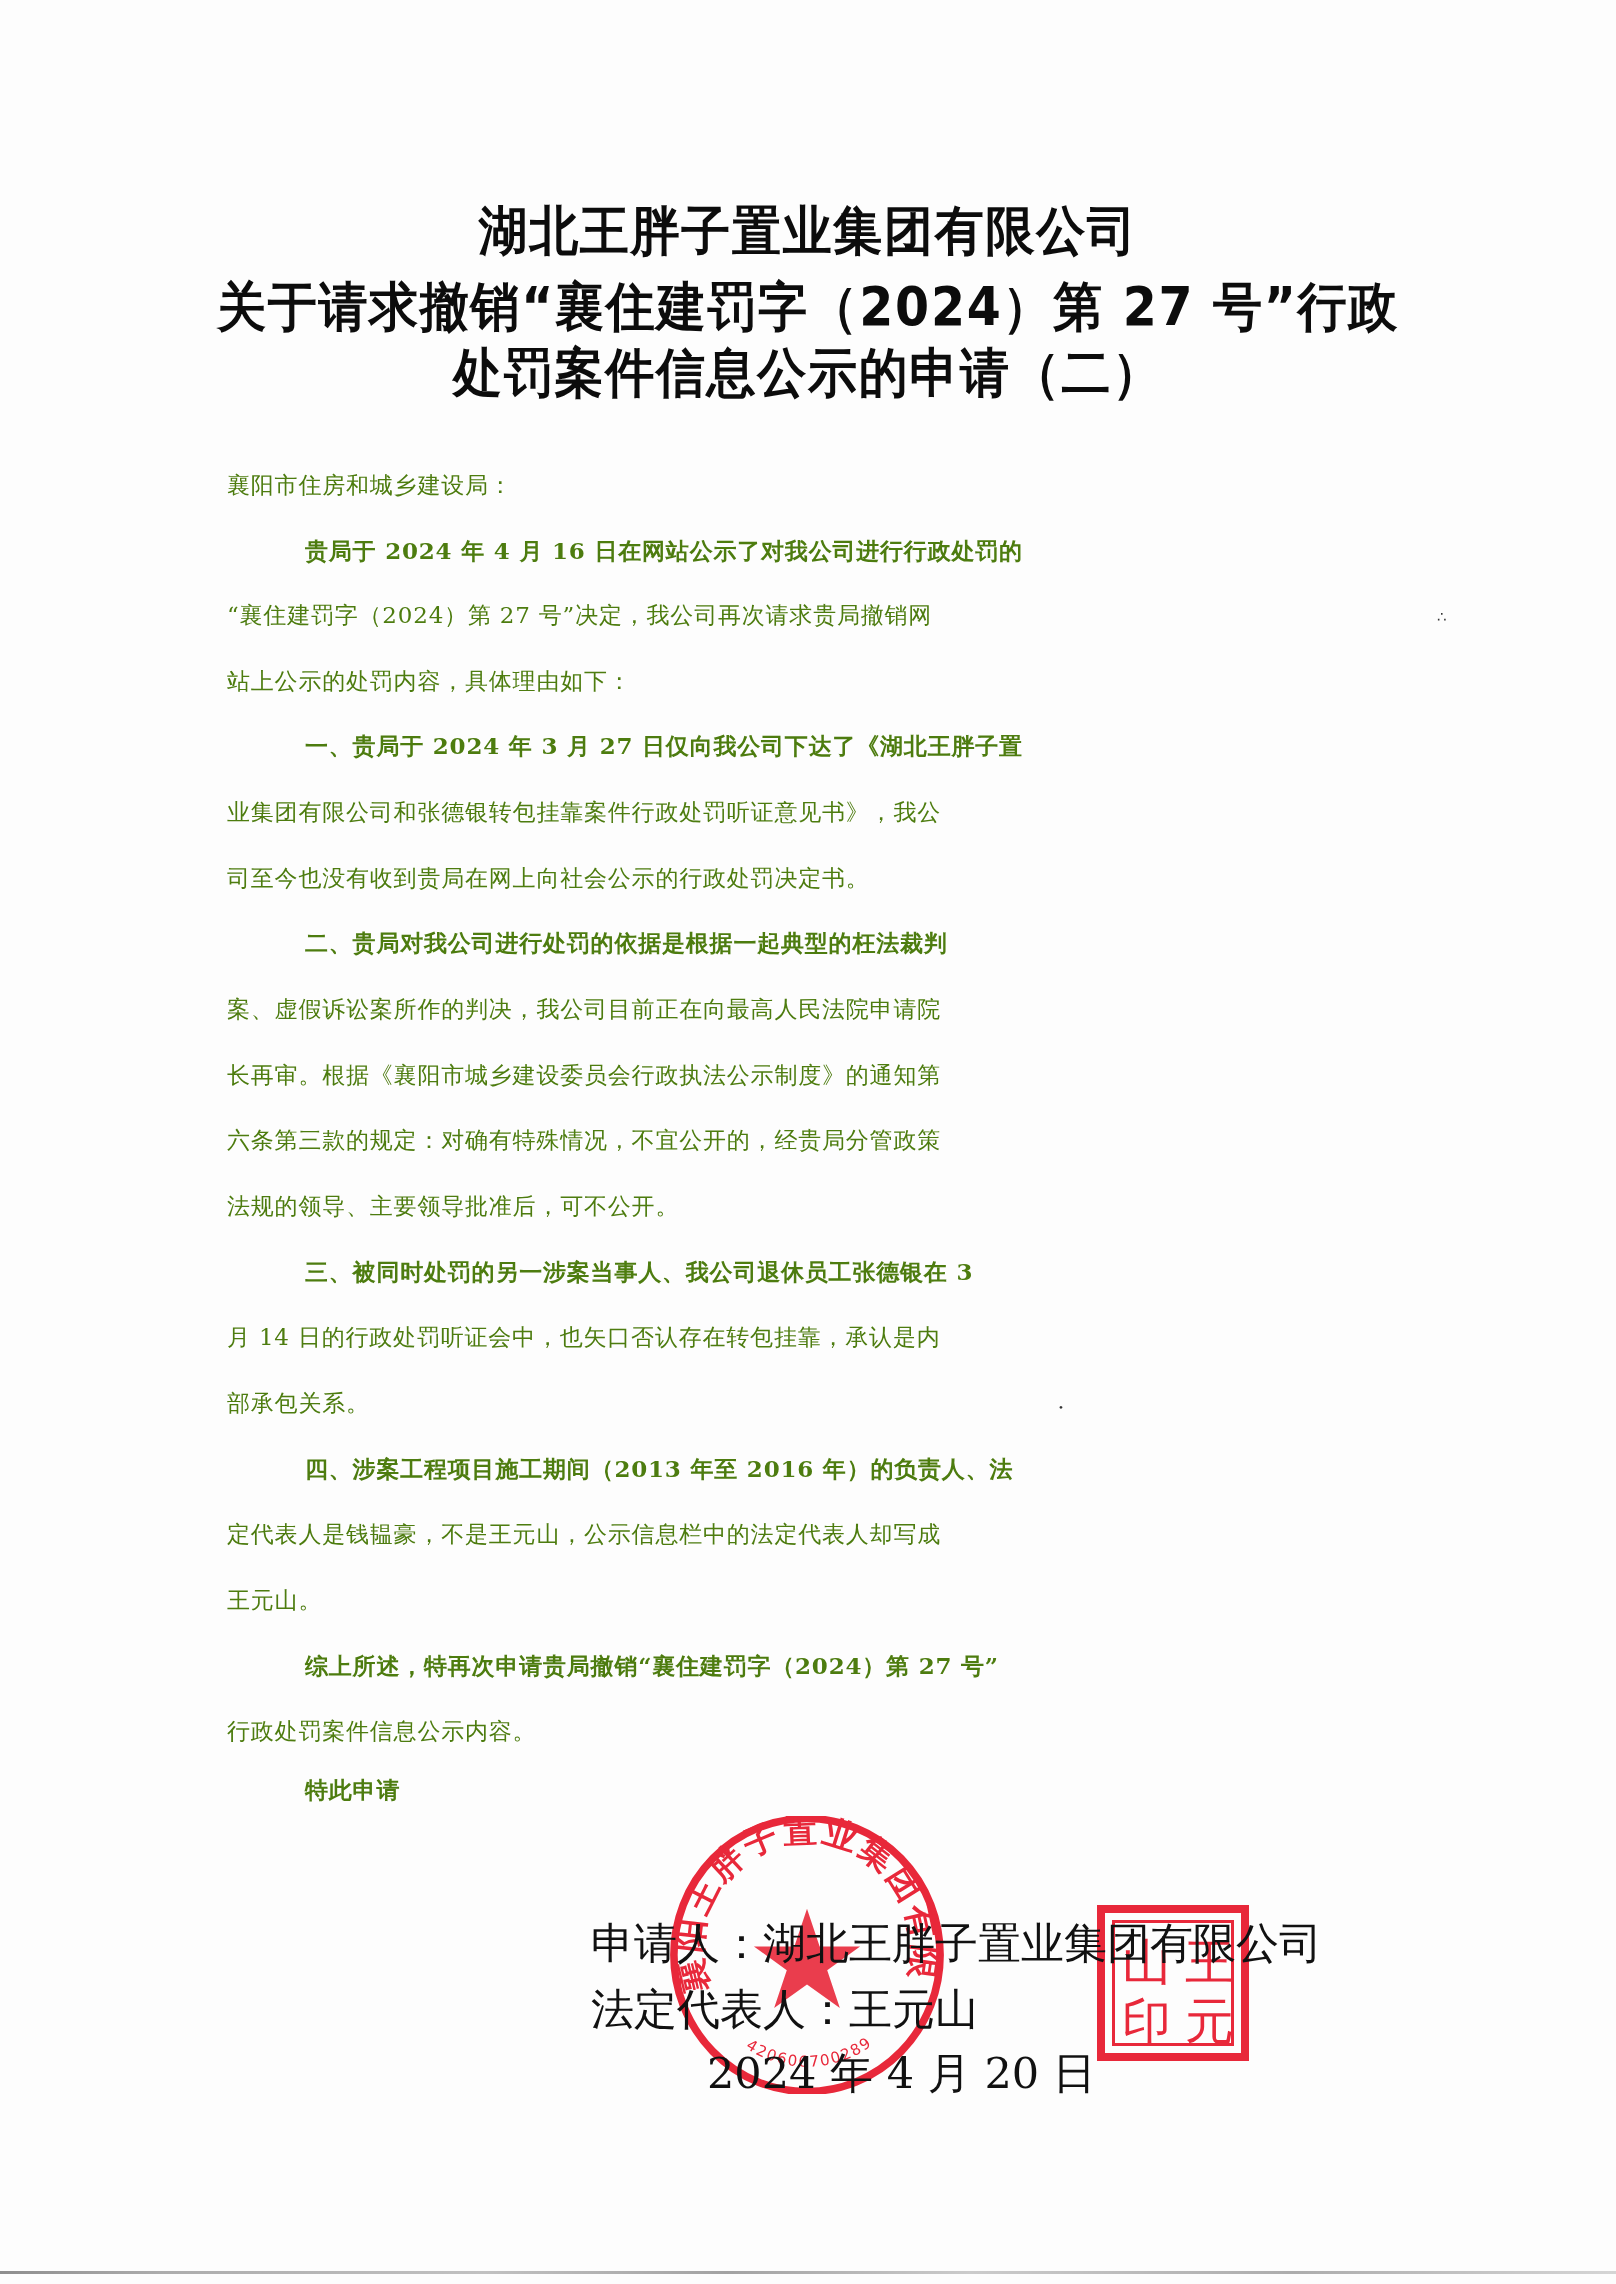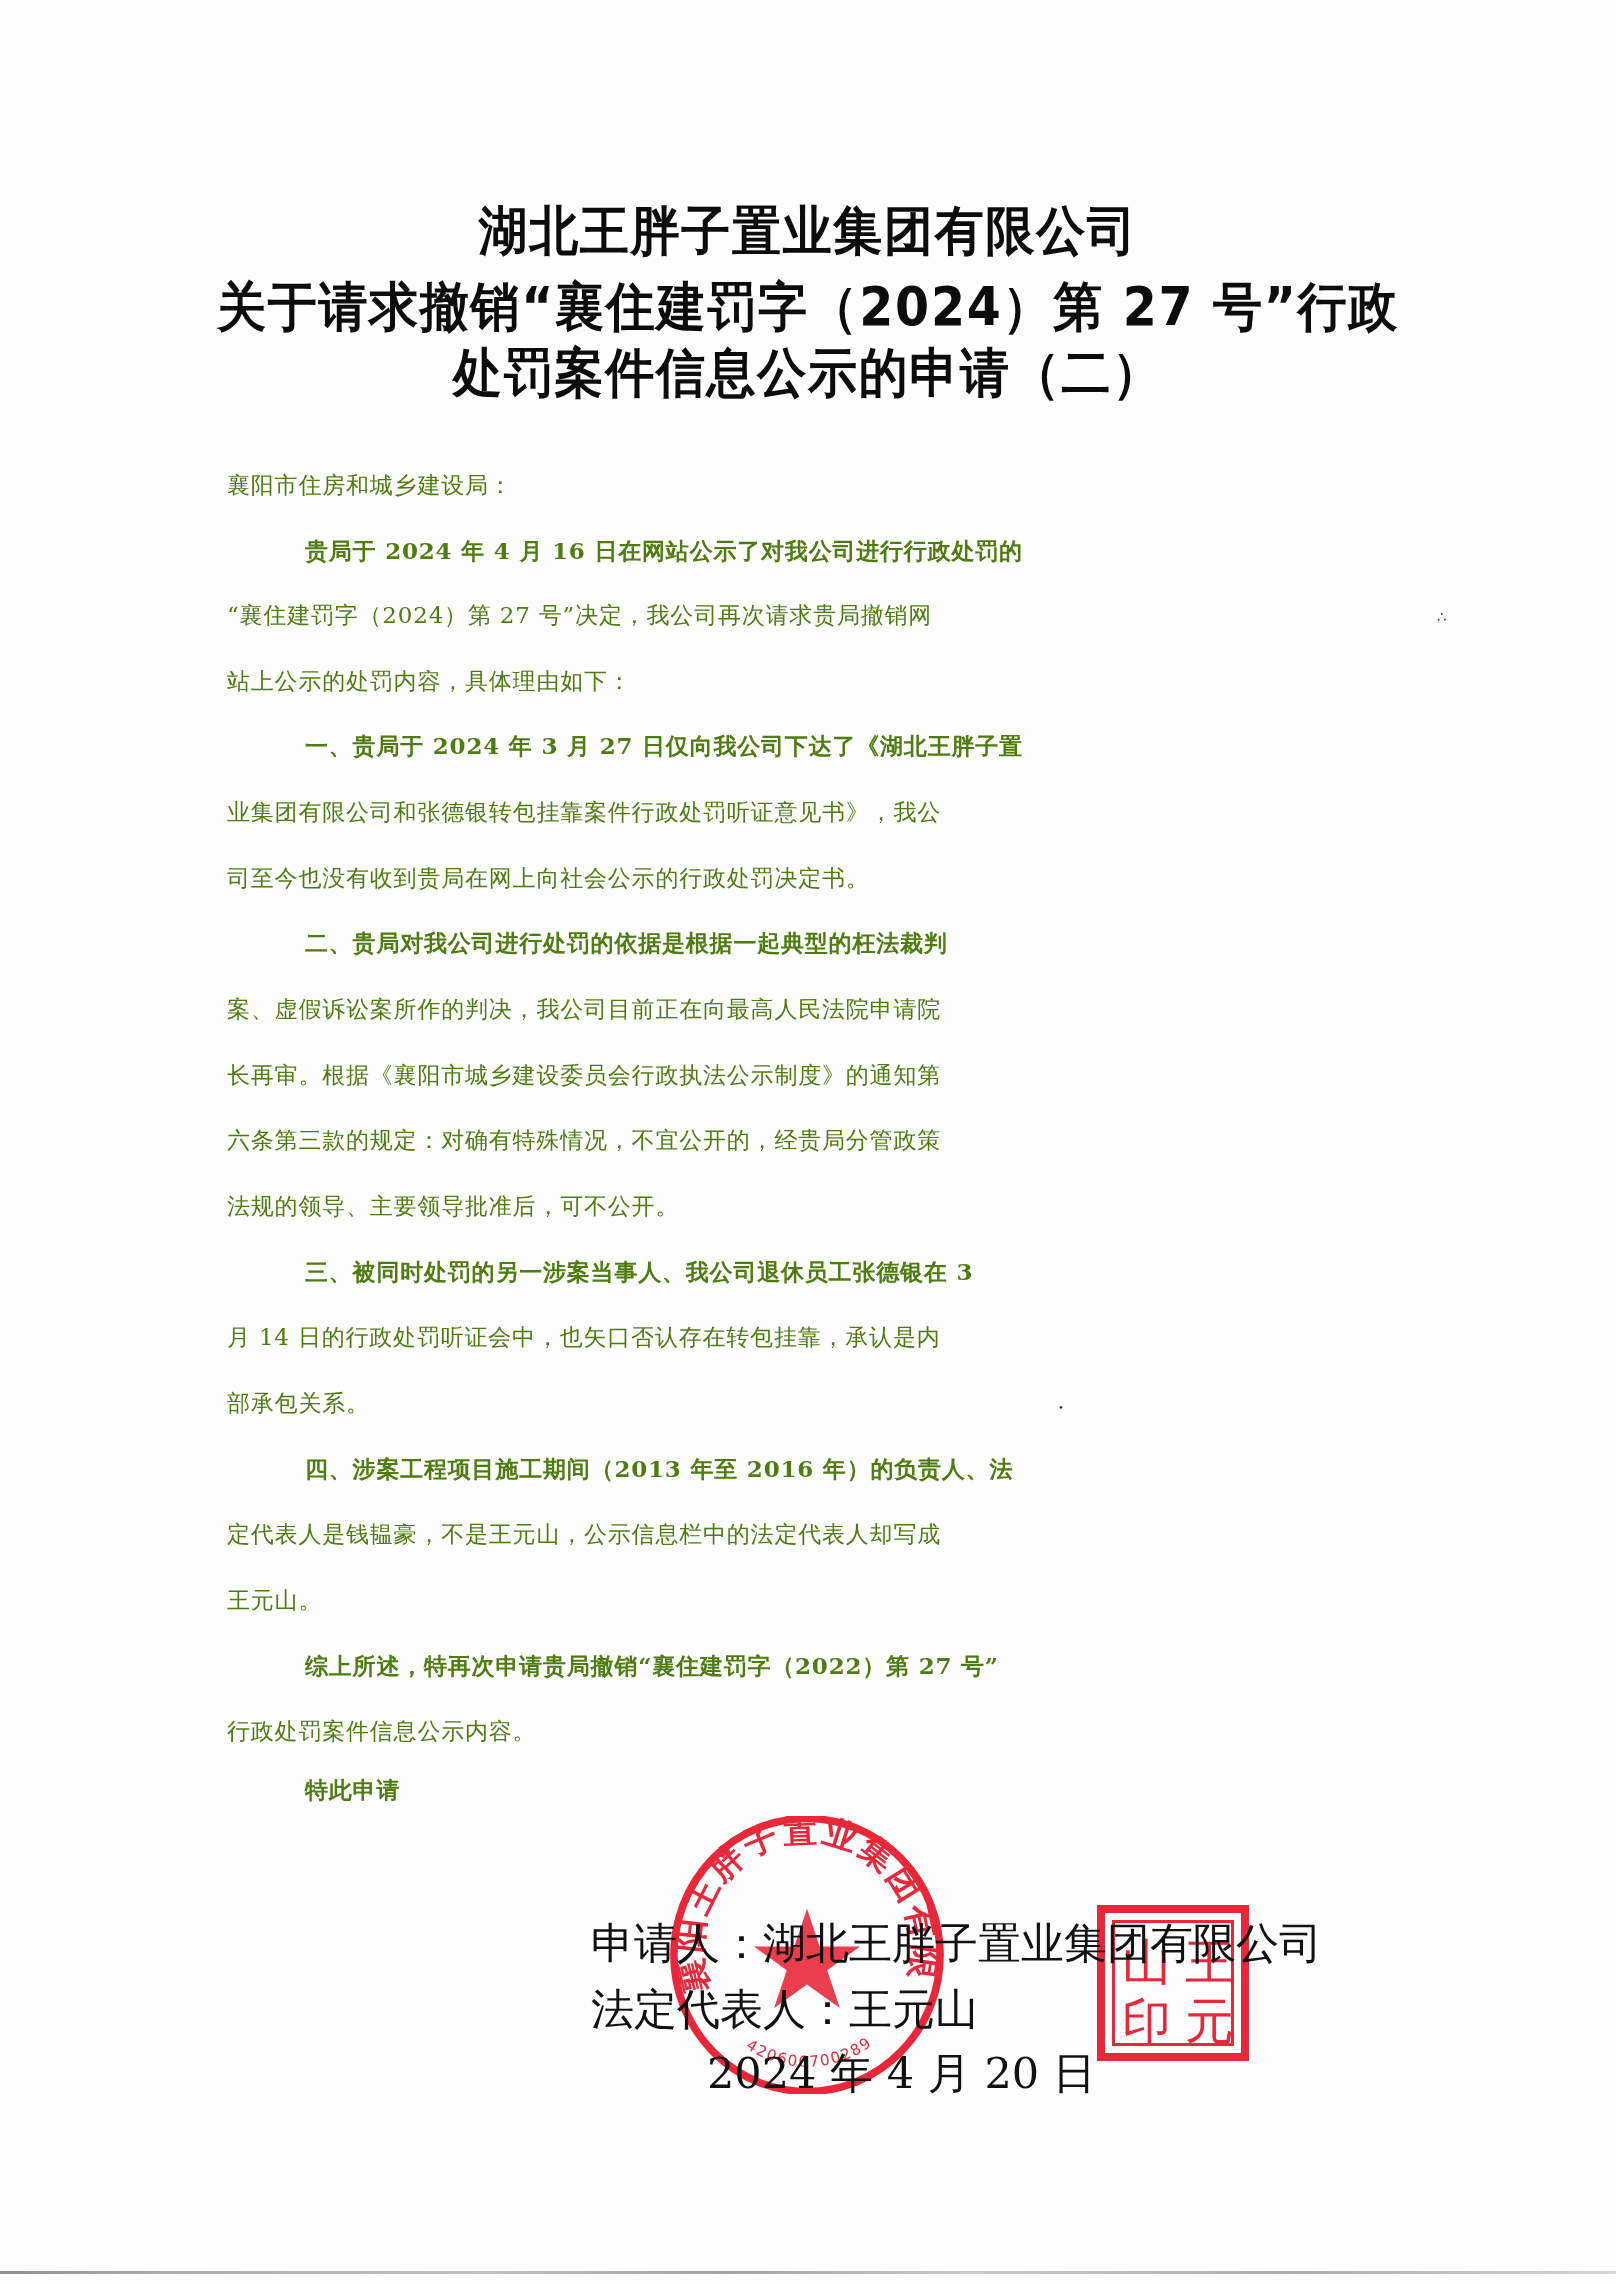--- a/index.html
+++ b/index.html
@@ -76,21 +76,21 @@
   <div class="line" style="top:1187px">法规的领导、主要领导批准后，可不公开。</div>
 
   <div class="line indent" style="top:1253px">三、被同时处罚的另一涉案当事人、我公司退休员工张德银在 3</div>
   <div class="line" style="top:1318px">月 14 日的行政处罚听证会中，也矢口否认存在转包挂靠，承认是内</div>
   <div class="line" style="top:1384px">部承包关系。</div>
 
   <div class="line indent" style="top:1450px">四、涉案工程项目施工期间（2013 年至 2016 年）的负责人、法</div>
   <div class="line" style="top:1515px">定代表人是钱韫豪，不是王元山，公示信息栏中的法定代表人却写成</div>
   <div class="line" style="top:1581px">王元山。</div>
 
-  <div class="line indent" style="top:1647px">综上所述，特再次申请贵局撤销“襄住建罚字（2022）第 27 号”</div>
+  <div class="line indent" style="top:1647px">综上所述，特再次申请贵局撤销“襄住建罚字（2024）第 27 号”</div>
   <div class="line" style="top:1712px">行政处罚案件信息公示内容。</div>
   <div class="line indent" style="top:1771px">特此申请</div>
 
   <svg class="stamp-round" viewBox="0 0 330 330">
     <defs>
       <path id="sealArc" d="M 55 215 A 125 125 0 1 1 275 215"></path>
       <path id="numArc" d="M 85 270 A 130 130 0 0 0 245 270"></path>
     </defs>
     <ellipse cx="165" cy="165" rx="158" ry="162" fill="none" stroke="#e8283a" stroke-width="9"></ellipse>
     <text font-family="DejaVu Sans, sans-serif" font-size="40" font-weight="bold" fill="#e8283a" letter-spacing="4">

